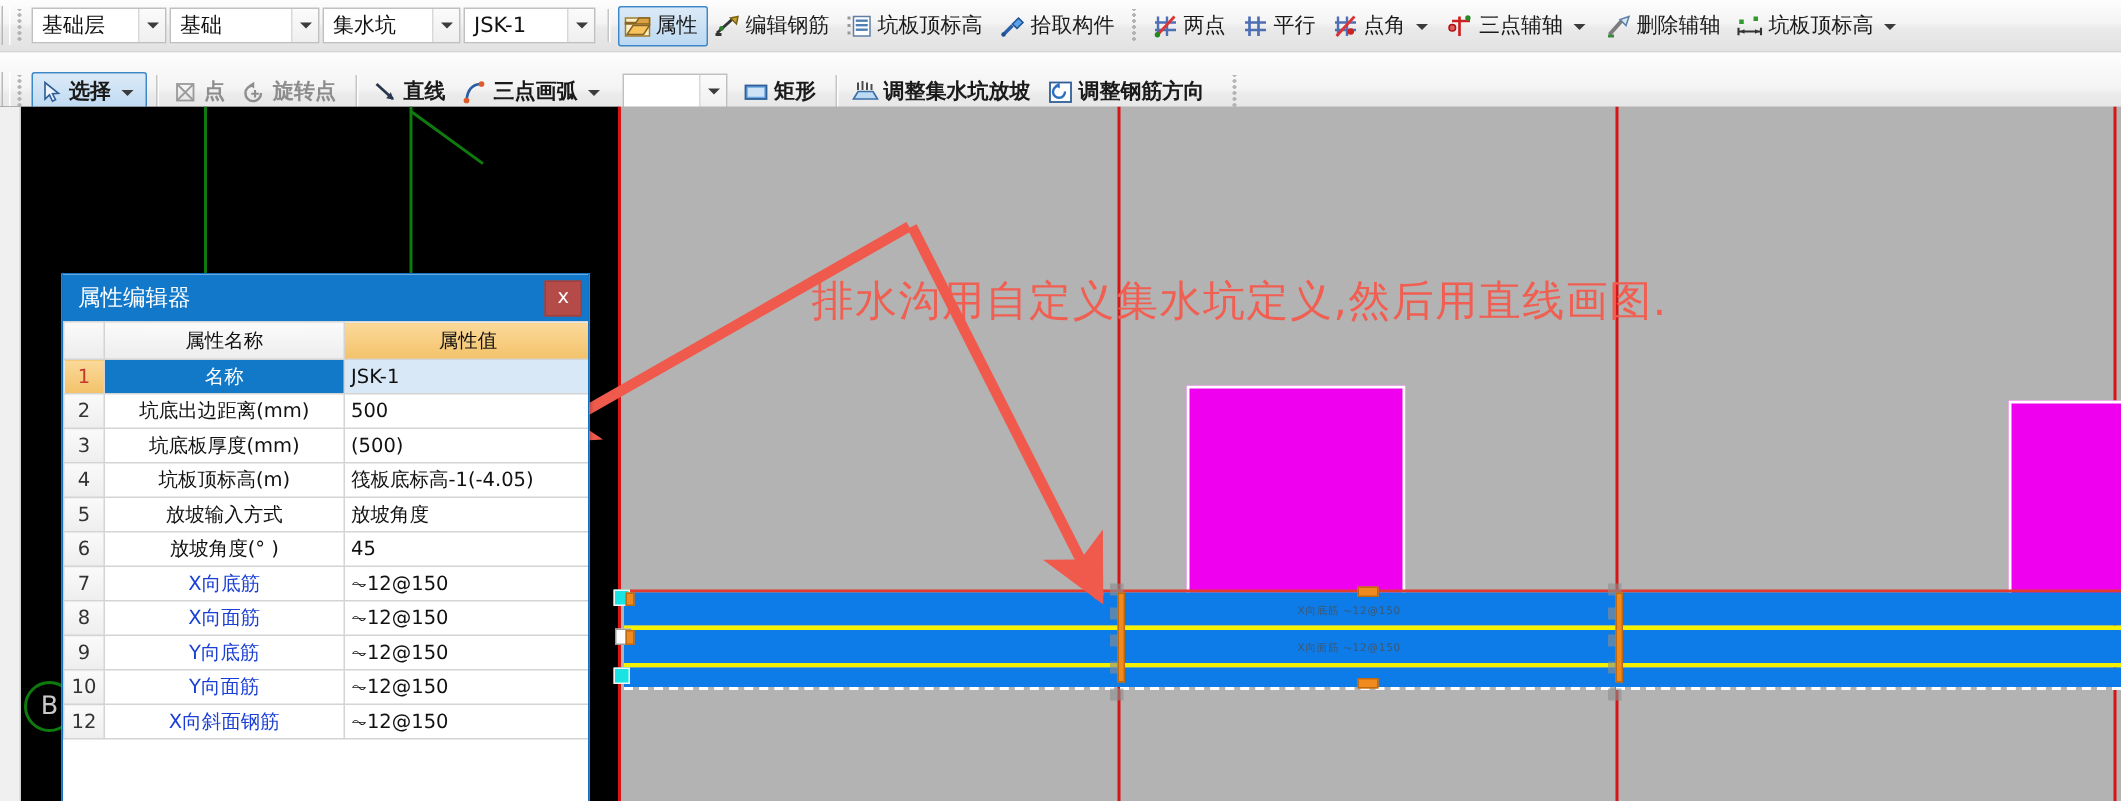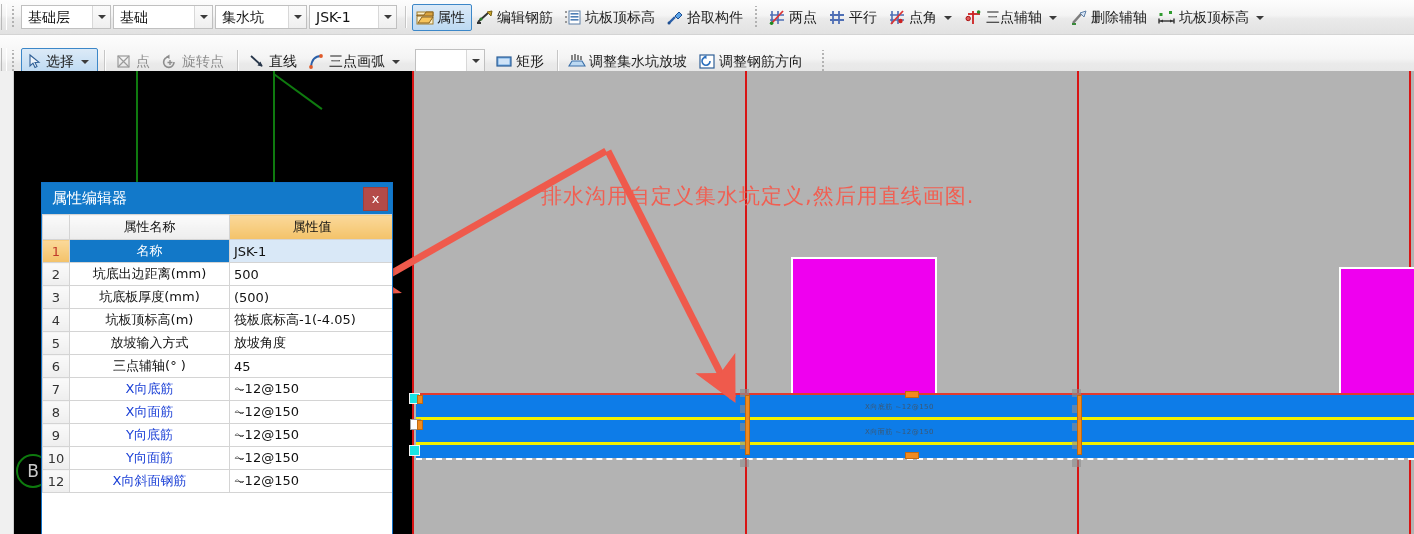--- a/index.html
+++ b/index.html
@@ -13,21 +13,21 @@
   #app{position:relative;width:1414px;height:534px;overflow:hidden;}
 
   
   .toolbar{
     position:absolute;left:0;width:1414px;height:35px;
     background:linear-gradient(to bottom,#fdfdfd 0%,#f4f4f4 45%,#eaeaea 55%,#e2e2e2 100%);
     border-bottom:1px solid #d4d4d4;
     display:flex;align-items:center;box-sizing:border-box;
   }
   #toolbar-top{top:0;}
-  #toolbar-second{top:35px;height:53px;border-bottom:1px solid #c8c8c8;}
+  #toolbar-second{top:35px;height:53px;border-bottom:1px solid #c8c8c8;font-weight:bold;}
   .tb-edge{width:4px;height:26px;border-left:1px solid #b9b9b9;border-right:1px solid #fff;margin-left:1px;}
 
   .gripper{
     width:7px;height:22px;margin:0 4px 0 3px;flex:none;
     background-image:radial-gradient(#a8a8a8 38%,transparent 40%);
     background-size:4px 4px;background-position:1px 2px;background-repeat:repeat-y;
     opacity:.85;
   }
   .tb-sep{width:1px;height:22px;background:#c6c6c6;margin:0 6px;flex:none;
           box-shadow:1px 0 0 #fdfdfd;}
@@ -106,21 +106,21 @@
   .grip.gray{background:#8e8e8e;}
 
   .band-text{
     position:absolute;font-size:7px;color:#4c4c4c;letter-spacing:.5px;
     white-space:nowrap;font-family:"DejaVu Sans","Liberation Sans",sans-serif;
     opacity:.75;
   }
 
   
   #annot-text{
-    position:absolute;color:#f15f52;font-size:21px;white-space:nowrap;
+    position:absolute;color:#f15f52;font-size:28px;white-space:nowrap;
     font-family:"DejaVu Sans","Liberation Sans",sans-serif;
     letter-spacing:1px;font-weight:400;
   }
   .arrow-svg{position:absolute;left:0;top:0;width:1414px;height:463px;pointer-events:none;}
 
   
   #prop-editor{
     position:absolute;left:41px;top:182px;width:352px;height:360px;
     background:#ffffff;border:1px solid #1272c8;box-sizing:border-box;
     box-shadow:0 1px 3px rgba(0,0,0,.35);overflow:hidden;
@@ -534,21 +534,21 @@
             <td class="name">坑板顶标高(m)</td>
             <td class="val">筏板底标高-1(-4.05)</td>
           </tr>
           <tr>
             <td class="idx">5</td>
             <td class="name">放坡输入方式</td>
             <td class="val">放坡角度</td>
           </tr>
           <tr>
             <td class="idx">6</td>
-            <td class="name">三点辅轴(° )</td>
+            <td class="name">放坡角度(° )</td>
             <td class="val">45</td>
           </tr>
           <tr>
             <td class="idx">7</td>
             <td class="name blue">X向底筋</td>
             <td class="val">⏦12@150</td>
           </tr>
           <tr>
             <td class="idx">8</td>
             <td class="name blue">X向面筋</td>

